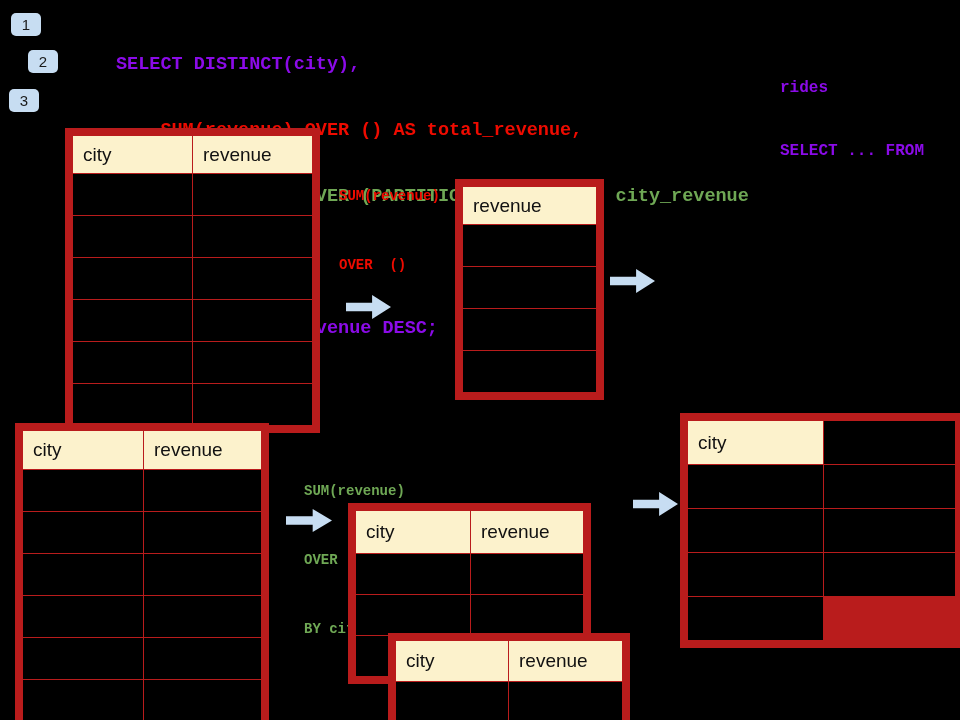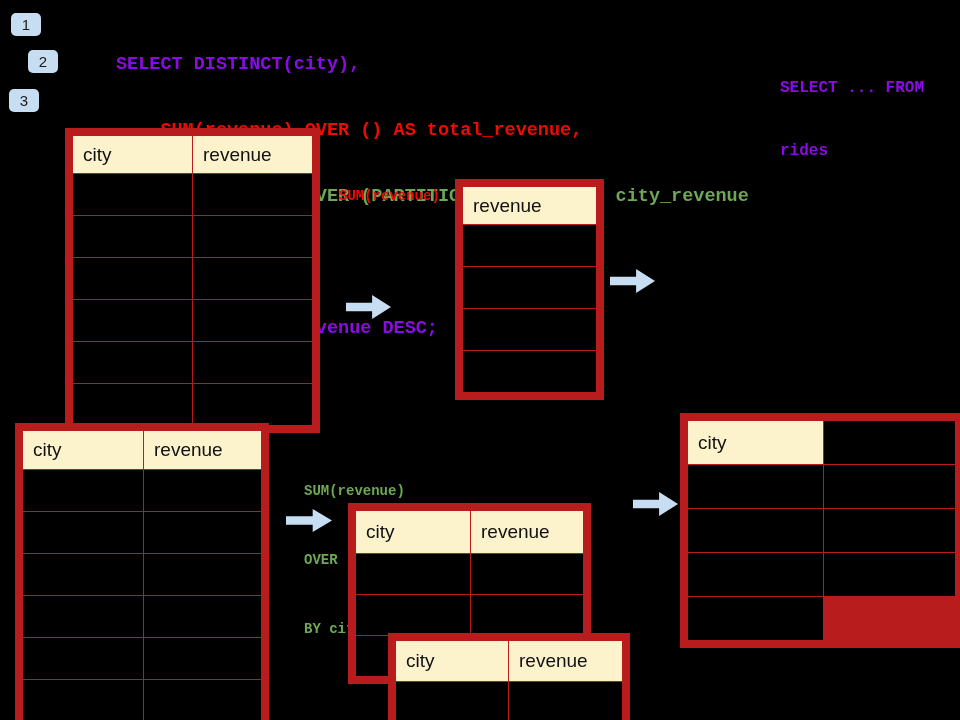--- a/index.html
+++ b/index.html
@@ -39,26 +39,27 @@
 
   <div class="code code-main" style="left:88px;top:10px">
     <div style="color: rgb(139, 11, 232);">SELECT DISTINCT(city),</div>
     <div style="color: rgb(238, 11, 0);">    SUM(revenue) OVER () AS total_revenue,</div>
     <div style="color: rgb(111, 168, 85);">    SUM(revenue) OVER (PARTITION BY city) as city_revenue</div>
     <div style="color: rgb(139, 11, 232);">  FROM rides</div>
     <div style="color: rgb(139, 11, 232);">  ORDER by city_revenue DESC;</div>
   </div>
 
   <div class="code code-note" style="left: 752px; top: 36px; color: rgb(139, 11, 232);">
+    <div>rides</div>
     <div>SELECT ... FROM</div>
-    <div>rides</div>
   </div>
 
   <div class="code code-ann" style="left: 311px; top: 139px; color: rgb(238, 11, 0);">
     <div>SUM(revenue)</div>
+    <div>OVER  ()</div>
   </div>
 
   <div class="code code-ann" style="left: 276px; top: 434px; color: rgb(111, 168, 85);">
     <div>SUM(revenue)</div>
     <div>OVER  (PARTITION</div>
     <div>BY city)</div>
   </div>
 
   <div class="tbl" style="left:65px;top:128px;grid-template-columns:119px 119px;grid-template-rows:37px repeat(6,41px)">
     <div class="hcell">city</div>

